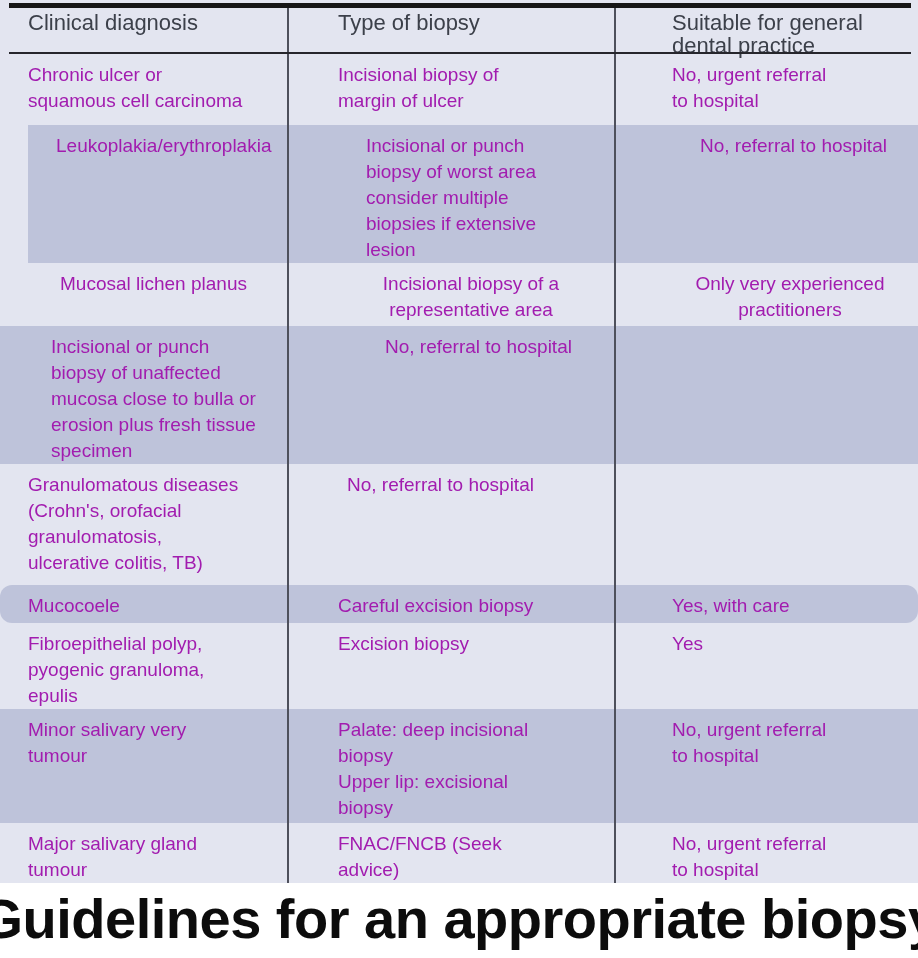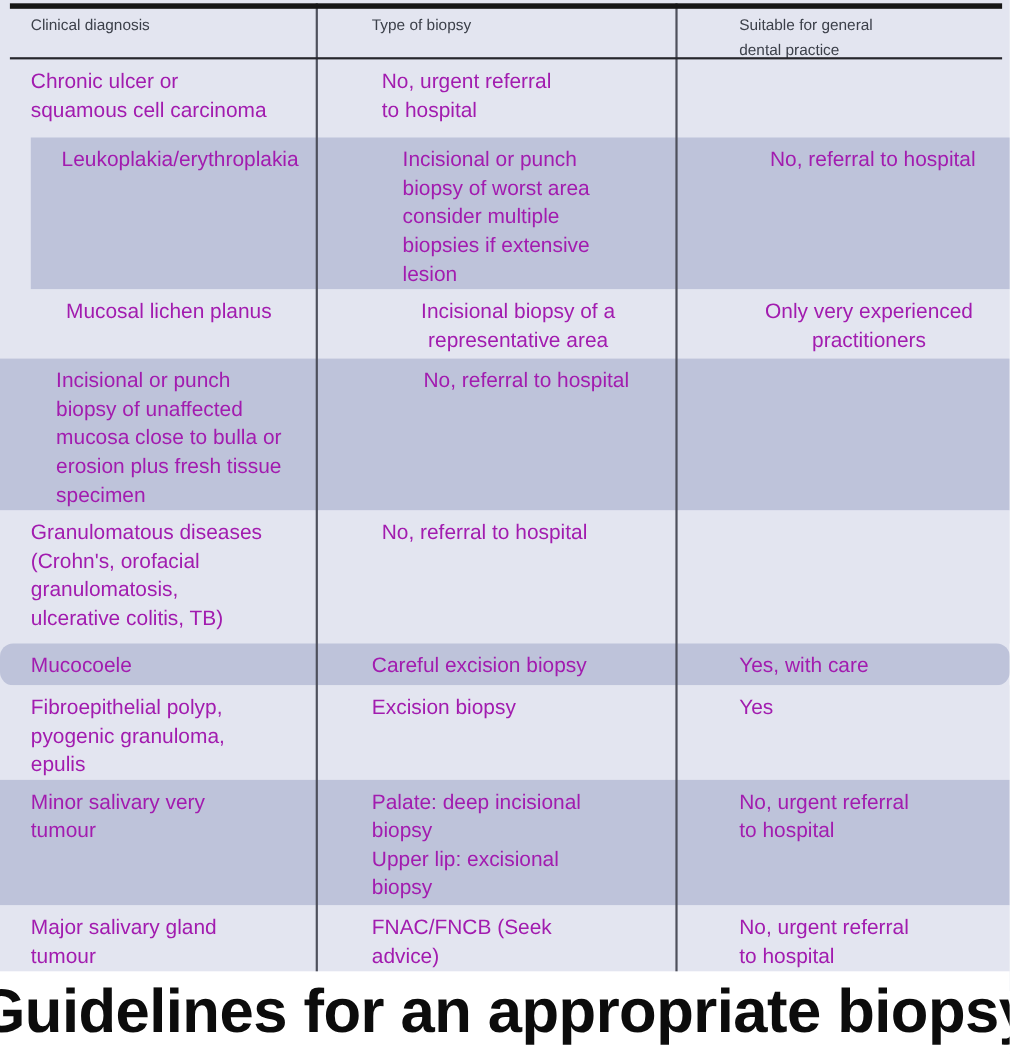--- a/index.html
+++ b/index.html
@@ -69,21 +69,21 @@
     line-height: 26px;
     padding-top: 8px;
     padding-right: 8px;
   }
   .c1 { width: 287px; padding-left: 28px; }
   .c2 { width: 325px; padding-left: 51px; }
   .c3 { width: 304px; padding-left: 60px; }
 
   .header-row { height: 54px; }
   .header-row .t-cell {
-    font-size: 14px;
+    font-size: 22px;
     line-height: 23px;
     padding-top: 11px;
     color: #3c404a;
   }
 
   .row-1 { min-height: 71px; }
   .row-2 { min-height: 134px; margin-left: 28px; }
   .row-3 { min-height: 63px; text-align: center; }
   .row-4 { min-height: 127px; }
   .row-5 { min-height: 121px; }
@@ -128,20 +128,22 @@
     <div class="t-row header-row shade-light">
       <div class="t-cell c1">Clinical diagnosis</div>
       <div class="t-cell c2">Type of biopsy</div>
       <div class="t-cell c3">Suitable for general
 dental practice</div>
     </div>
 
     <div class="t-row row-1 shade-light">
       <div class="t-cell c1">Chronic ulcer or
 squamous cell carcinoma</div>
+      <div class="t-cell c2">Incisional biopsy of
+margin of ulcer</div>
       <div class="t-cell c3">No, urgent referral
 to hospital</div>
     </div>
 
     <div class="t-row row-2 shade-dark">
       <div class="t-cell c1">Leukoplakia/erythroplakia</div>
       <div class="t-cell c2">Incisional or punch
 biopsy of worst area
 consider multiple
 biopsies if extensive

